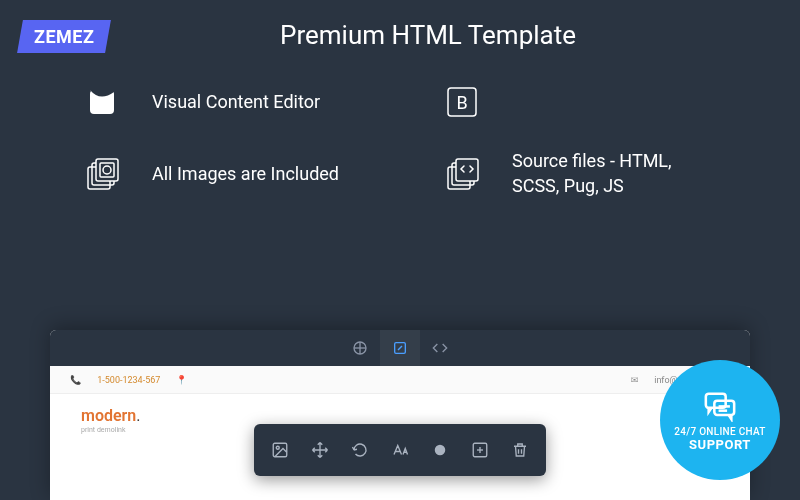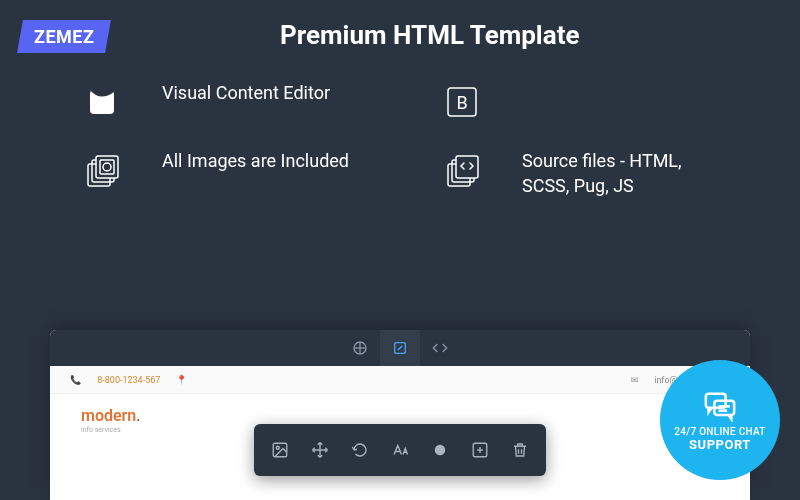--- a/index.html
+++ b/index.html
@@ -1,21 +1,21 @@
 <!DOCTYPE html>
 <html><head>
 <meta charset="utf-8">
 <style>
 *{margin:0;padding:0;box-sizing:border-box;font-family:-apple-system,BlinkMacSystemFont,"Segoe UI",Roboto,sans-serif}
 body{width:800px;height:500px;background:#2a3441;position:relative;overflow:hidden}
 .logo-badge{position:absolute;top:20px;left:20px;background:#5865f2;color:#fff;font-weight:700;font-size:18px;padding:6px 14px;letter-spacing:0.5px;transform:skewX(-10deg)}
 .logo-badge span{display:inline-block;transform:skewX(10deg)}
-.headline{position:absolute;top:20px;left:280px;color:#fff;font-size:26px;font-weight:700}
+.headline{position:absolute;top:20px;left:280px;color:#fff;font-size:26px;font-weight:400}
 .features{position:absolute;top:80px;left:80px;right:80px;display:grid;grid-template-columns:1fr 1fr;gap:24px 80px}
-.feature{display:flex;align-items:flex-start;gap:38px}
+.feature{display:flex;align-items:center;gap:28px}
 .ficon{width:44px;height:44px;flex-shrink:0;color:#fff;display:flex;align-items:center;justify-content:center}
 .ftext{color:#fff;font-size:18px;line-height:1.4;font-weight:400}
 .preview{position:absolute;left:50px;right:50px;bottom:0;height:170px;background:#fff;border-radius:6px 6px 0 0;box-shadow:0 -4px 20px rgba(0,0,0,0.3)}
 .tab-bar{height:36px;background:#2a3441;border-radius:6px 6px 0 0;display:flex;justify-content:center;align-items:center;gap:0}
 .tab{width:40px;height:36px;display:flex;align-items:center;justify-content:center;color:#8a94a6;cursor:pointer}
 .tab.active{color:#4a9eff;background:rgba(255,255,255,0.05)}
 .sitebar{height:28px;background:#fafafa;border-bottom:1px solid #eee;display:flex;align-items:center;padding:0 20px;gap:16px;font-size:9px;color:#888}
 .sitebar .phone{color:#d48a2e}
 .sitebody{padding:12px 31px;font-size:9px;color:#888}
 .brand{font-family:Georgia,serif;font-size:16px}
@@ -97,30 +97,30 @@
         </svg>
     </div>
     <div class="tab">
       <svg width="16" height="16" viewBox="0 0 24 24" fill="none" stroke="currentColor" stroke-width="2">
           <path d="M8 6 l-6 6 l6 6 M16 6 l6 6 l-6 6"></path>
         </svg>
     </div>
   </div>
   <div class="sitebar">
     <span>📞</span>
-    <span class="phone">8-800-1234-567</span>
+    <span class="phone">1-500-1234-567</span>
     <span>📍</span>
     <span style="margin-left:auto">✉</span>
     <span>info@demolink.org</span>
   </div>
   <div class="sitebody">
     <div class="brand">
       <span class="m">modern</span><span class="dot">.</span>
     </div>
-    <div class="brand-sub">info services</div>
+    <div class="brand-sub">print demolink</div>
   </div>
 </div>
 
 <div class="toolbar">
   <div class="tool">
     <svg width="18" height="18" viewBox="0 0 24 24" fill="none" stroke="currentColor" stroke-width="1.8">
         <rect x="3" y="3" width="18" height="18" rx="2"></rect>
         <circle cx="9" cy="9" r="2"></circle>
         <path d="M21 15 l-5-5 L5 21"></path>
       </svg>

